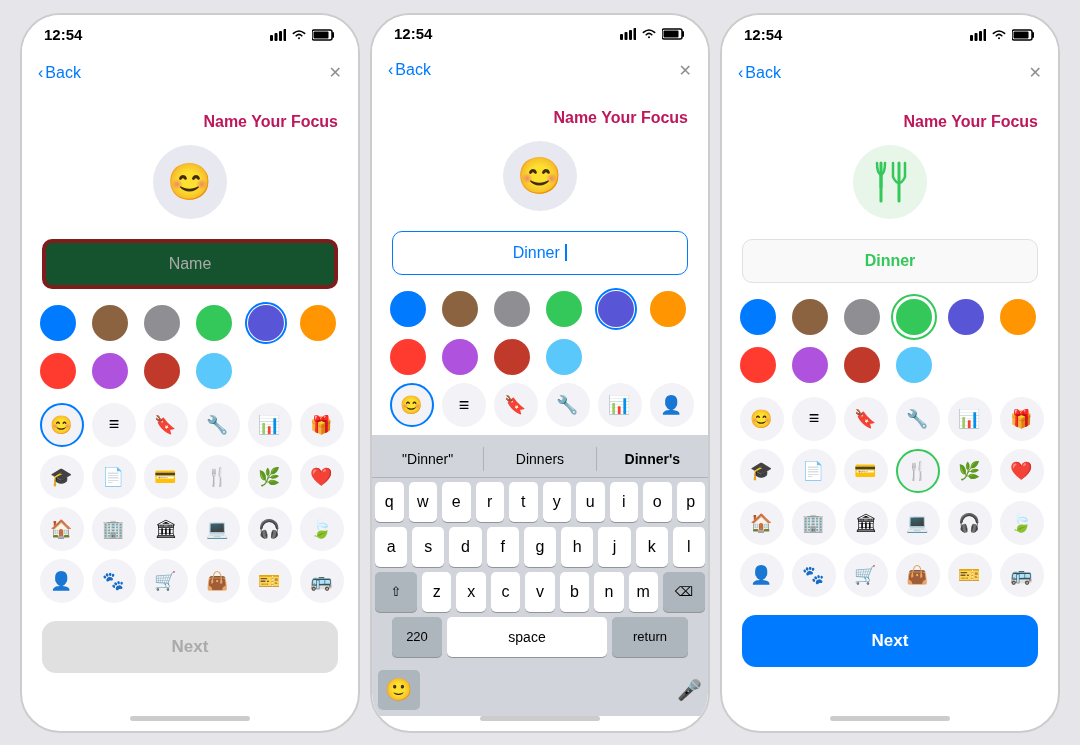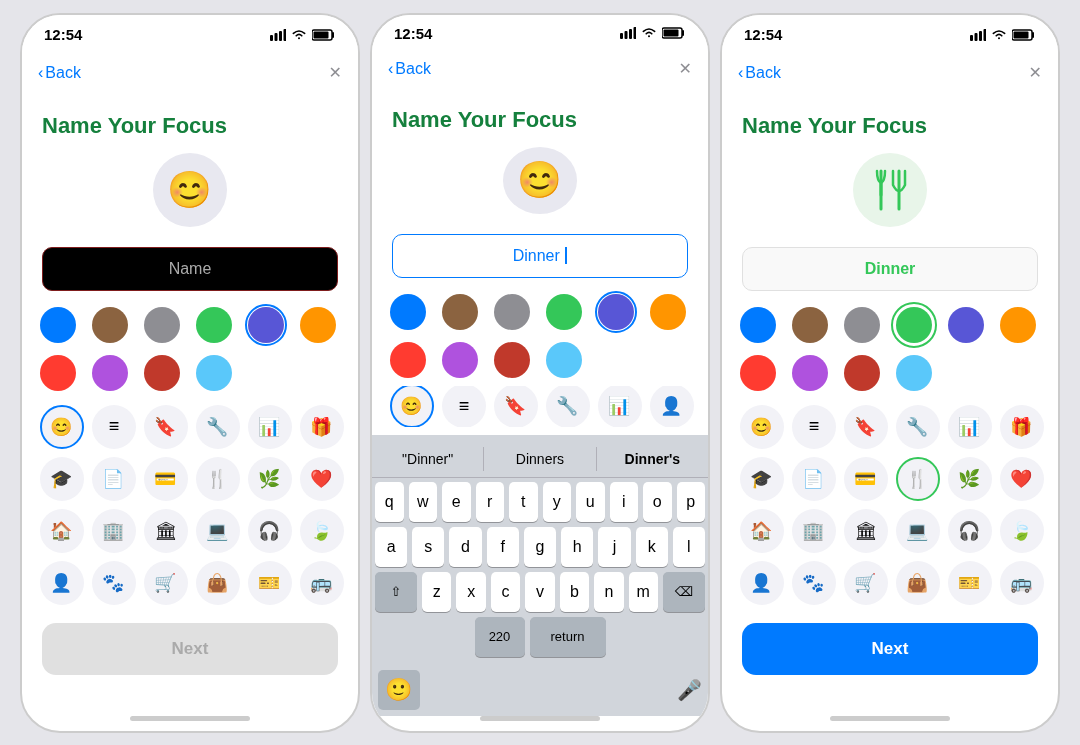--- a/index.html
+++ b/index.html
@@ -58,44 +58,44 @@
       font-size: 16px;
       cursor: pointer;
       gap: 2px;
     }
     .nav-close {
       color: #8e8e93;
       font-size: 16px;
       cursor: pointer;
     }
     .title {
-      text-align: left;
-      font-size: 22px;
+      text-align: right;
+      font-size: 16px;
       font-weight: 700;
-      color: #15803d;
+      color: #be185d;
       padding: 18px 20px 14px;
     }
     .icon-circle {
       width: 74px;
       height: 74px;
       border-radius: 50%;
       background: #e8e8f0;
       display: flex;
       align-items: center;
       justify-content: center;
       margin: 0 auto 20px;
       font-size: 36px;
     }
     .name-input {
       margin: 0 20px 16px;
-      border: 1px solid #7f1d1d;
+      border: 4px solid #7f1d1d;
       border-radius: 10px;
       padding: 12px 16px;
       font-size: 16px;
-      background: #000000;
+      background: #14532d;
       color: #aaa;
       text-align: center;
     }
     .name-input.active {
       background: #fff;
       border: 1.5px solid #007aff;
       color: #007aff;
       font-weight: 500;
     }
     .name-input.filled {
@@ -440,20 +440,21 @@
         <div class="kb-key">x</div>
         <div class="kb-key">c</div>
         <div class="kb-key">v</div>
         <div class="kb-key">b</div>
         <div class="kb-key">n</div>
         <div class="kb-key">m</div>
         <div class="kb-key gray wide">⌫</div>
       </div>
       <div class="kb-row">
         <div class="kb-key gray wide">220</div>
+        <div class="kb-key space">space</div>
         <div class="kb-key return-key gray">return</div>
       </div>
     </div>
     <div class="kb-bottom-row">
       <div class="kb-emoji">🙂</div>
       <div class="kb-mic">🎤</div>
     </div>
   </div>
   <div class="home-indicator"></div>
 </div>

